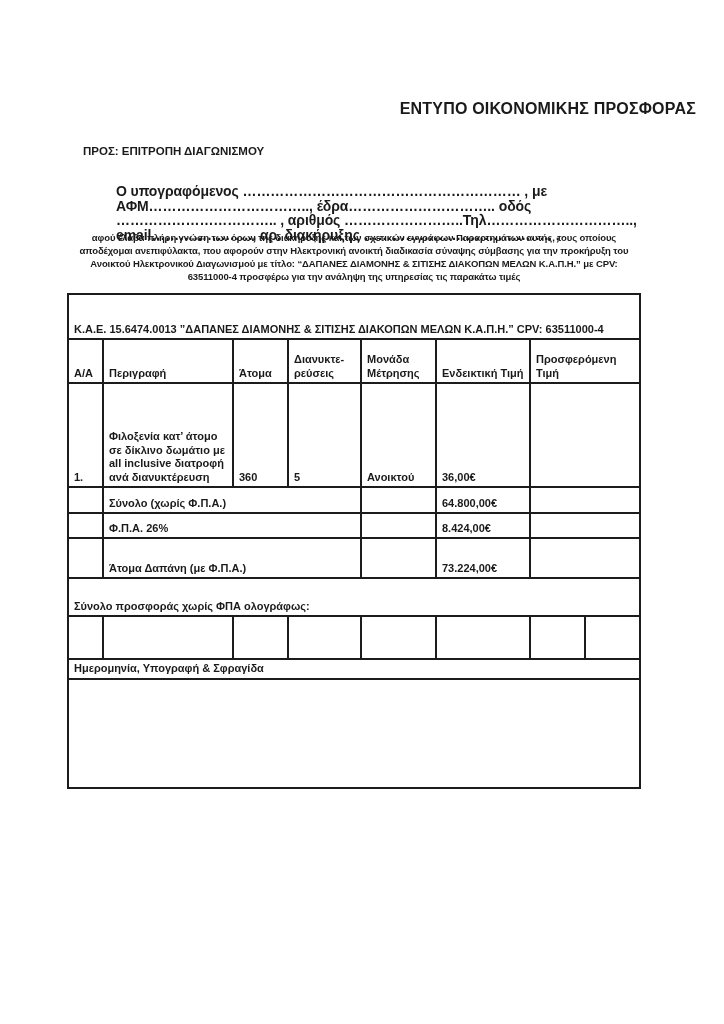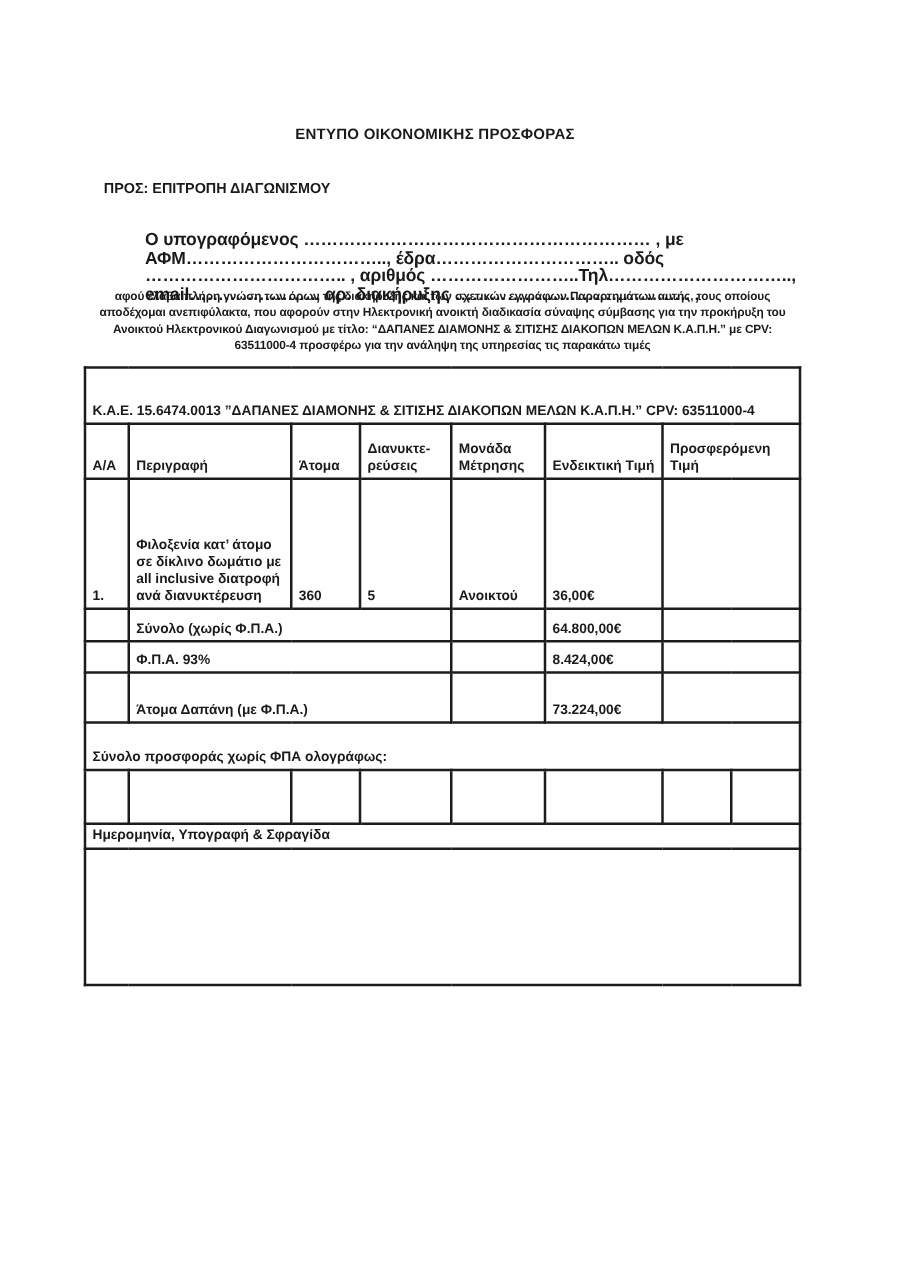--- a/index.html
+++ b/index.html
@@ -8,21 +8,21 @@
     position:relative;
     width:724px; height:1024px;
     background:#ffffff;
     font-family:"Liberation Sans", sans-serif;
     color:#1a1a1a;
     font-weight:bold;
     overflow:hidden;
   }
   .doc-title {
     position:absolute; top:100px; left:0; width:696px;
-    text-align:center; font-size:12px; letter-spacing:.2px;
+    text-align:right; font-size:16px; letter-spacing:.2px;
   }
   .to-line {
     position:absolute; top:145px; left:83px;
     font-size:11.5px;
   }
   .intro-par {
     position:absolute; top:184px; left:84px; width:556px;
     font-size:14px; line-height:14.5px; letter-spacing:-.1px;margin-left:32px;
   }
   .declaration {
@@ -112,21 +112,21 @@
     <tr class="sum1">
       <td></td>
       <td class="sumlabel" colspan="3">Σύνολο (χωρίς Φ.Π.Α.)</td>
       <td></td>
       <td class="amount">64.800,00€</td>
       <td colspan="2"></td>
     </tr>
 
     <tr class="sum2">
       <td></td>
-      <td class="sumlabel" colspan="3">Φ.Π.Α. 93%</td>
+      <td class="sumlabel" colspan="3">Φ.Π.Α. 26%</td>
       <td></td>
       <td class="amount">8.424,00€</td>
       <td colspan="2"></td>
     </tr>
 
     <tr class="sum3">
       <td></td>
       <td class="sumlabel" colspan="3">Άτομα Δαπάνη (με Φ.Π.Α.)</td>
       <td></td>
       <td class="amount">73.224,00€</td>

